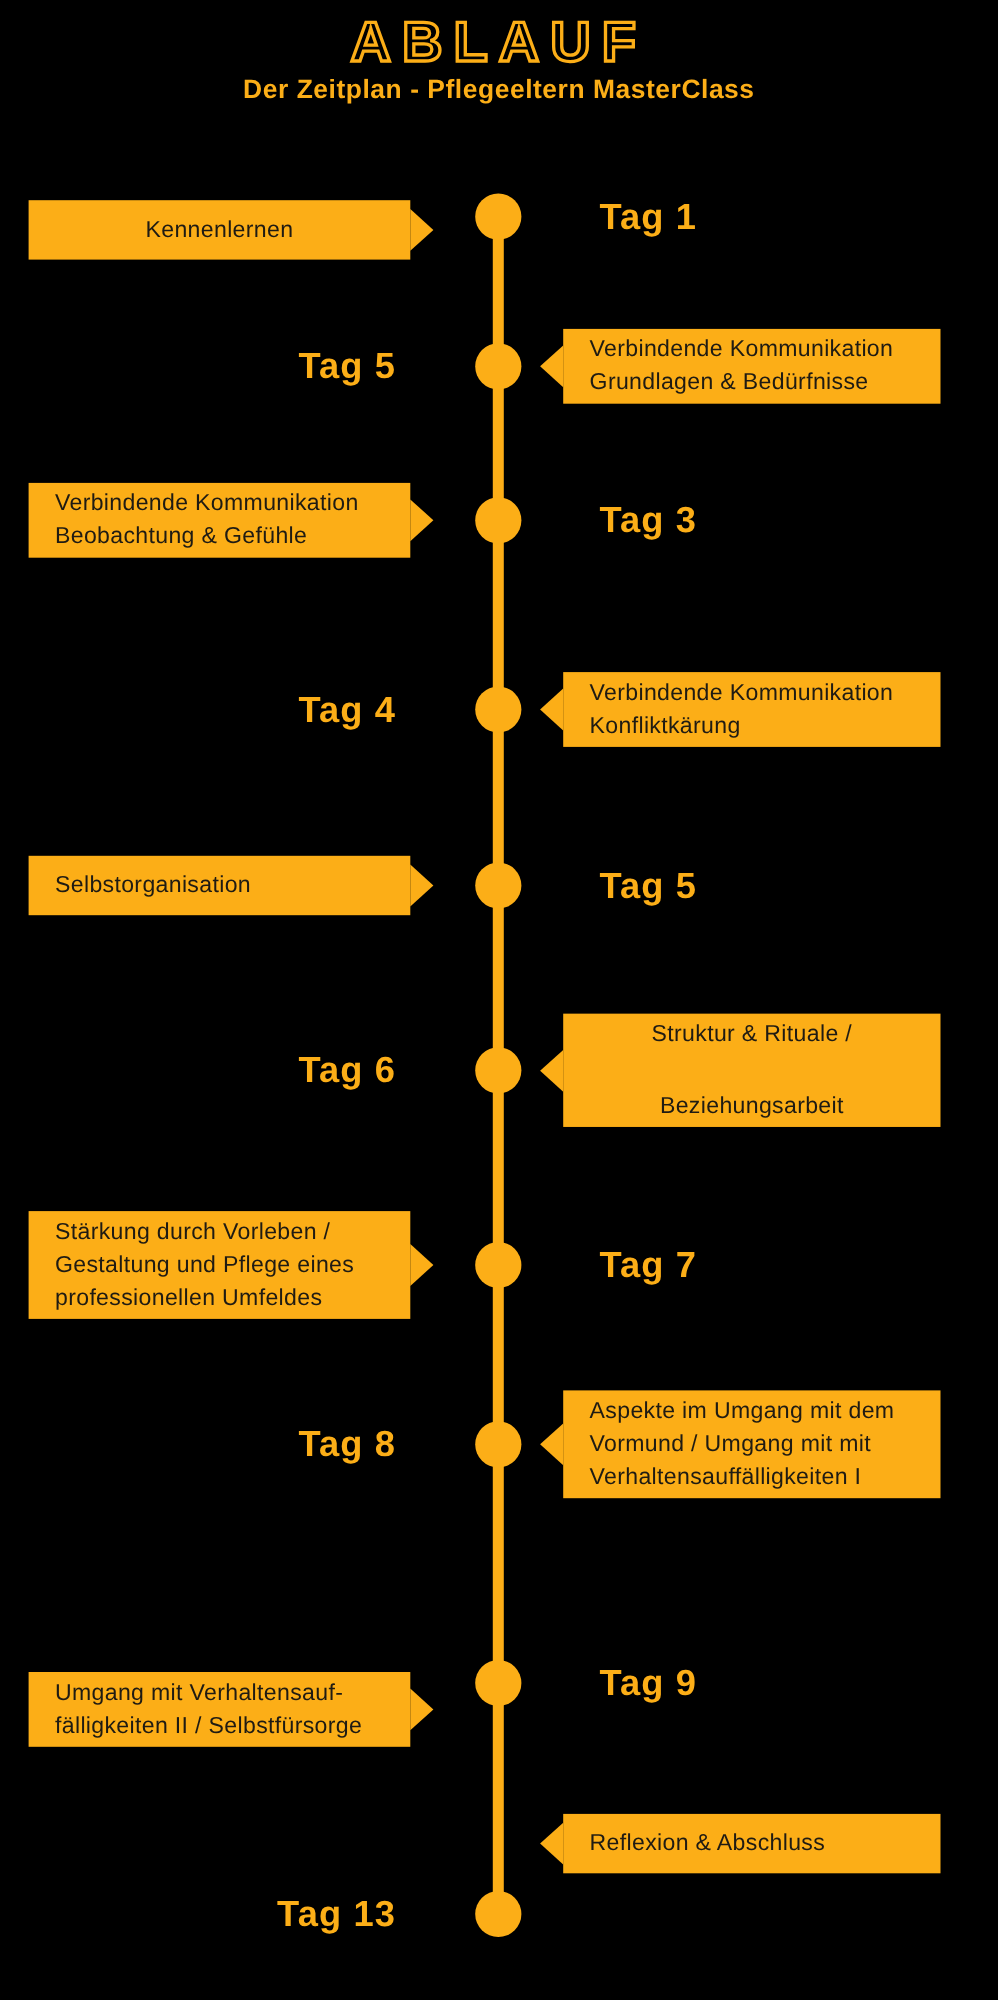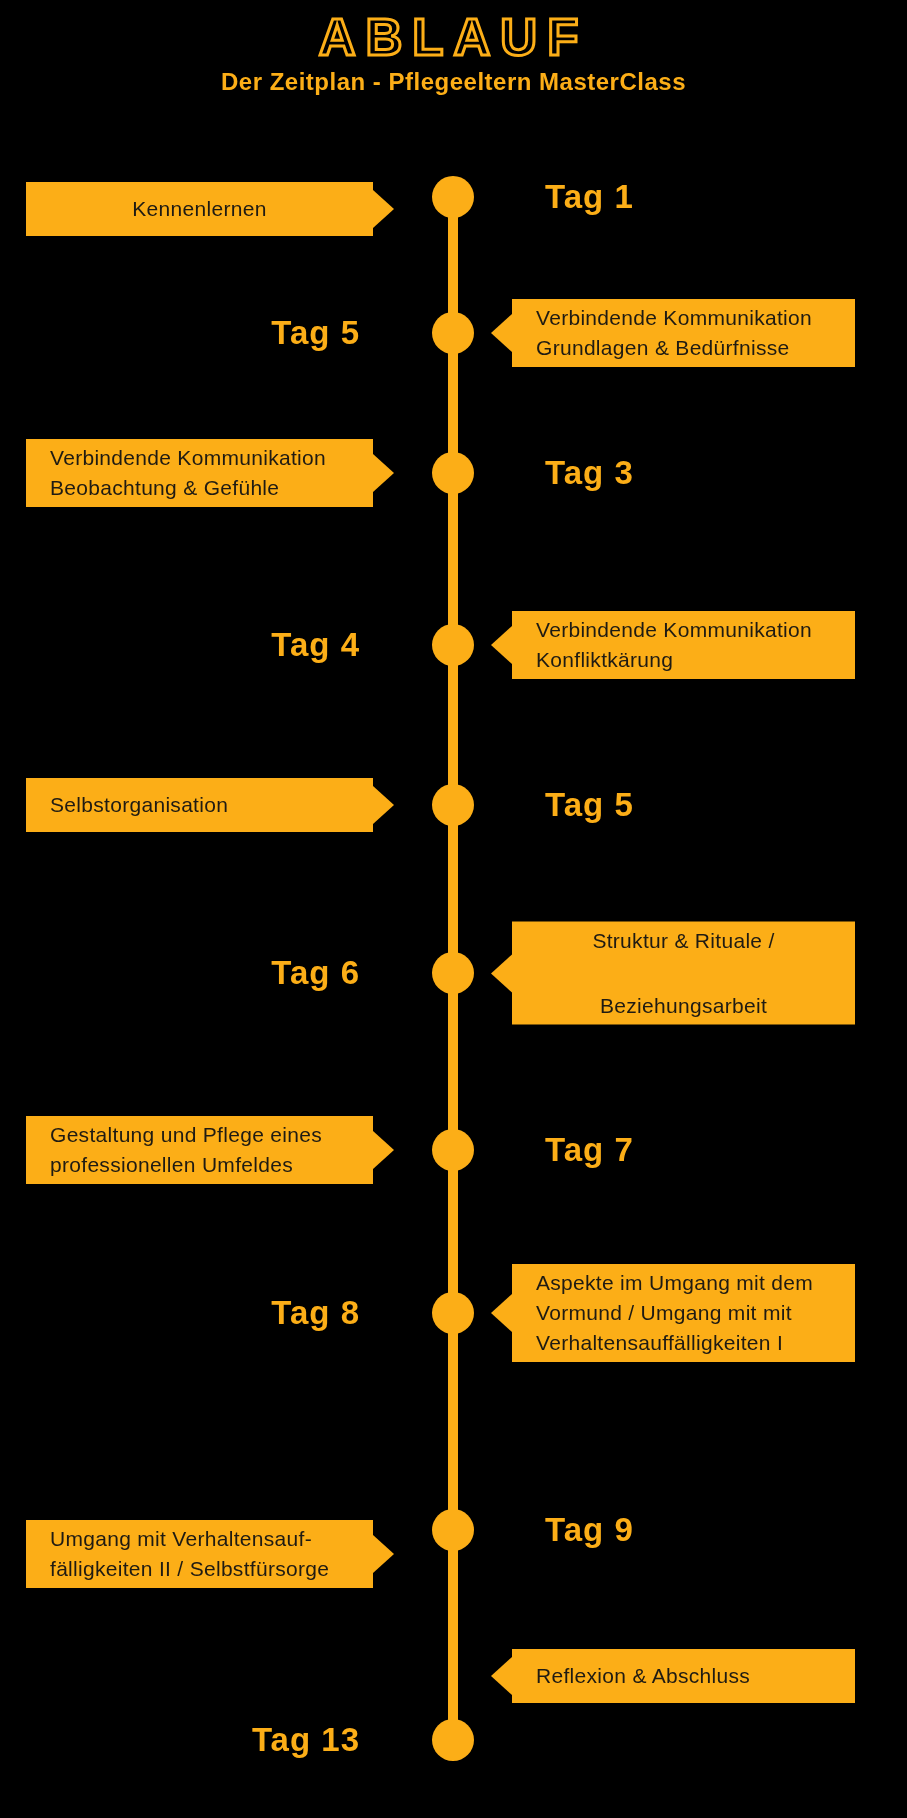--- a/index.html
+++ b/index.html
@@ -159,20 +159,21 @@
     <div class="topic-box box-right align-center" style="top: 973px; gap: 35px;">
           <div class="box-line">Struktur &amp; Rituale /</div>
           <div class="box-line">Beziehungsarbeit</div>
         </div>
     <div class="dot" style="top: 952px;"></div>
   </div>
 
   <div class="row">
     <div class="day-label day-right" style="top: 1150px;">Tag 7</div>
     <div class="topic-box box-left align-left" style="top: 1150px;">
+          <div class="box-line">Stärkung durch Vorleben /</div>
           <div class="box-line">Gestaltung und Pflege eines</div>
           <div class="box-line">professionellen Umfeldes</div>
         </div>
     <div class="dot" style="top: 1129px;"></div>
   </div>
 
   <div class="row">
     <div class="day-label day-left" style="top: 1313px;">Tag 8</div>
     <div class="topic-box box-right align-left" style="top: 1313px;">
           <div class="box-line">Aspekte im Umgang mit dem</div>

